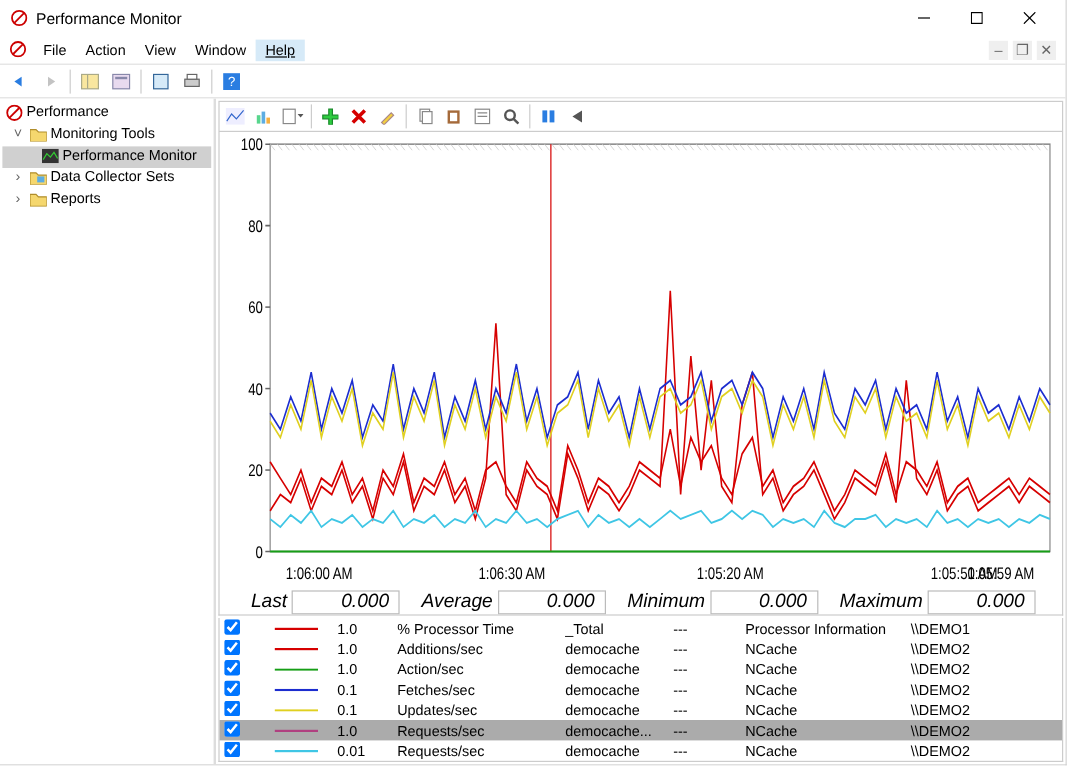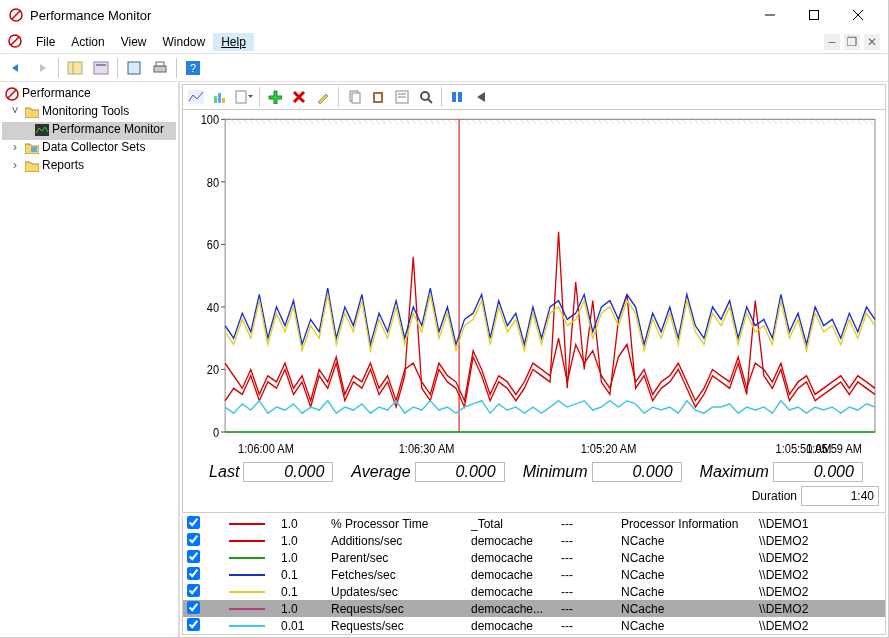--- a/index.html
+++ b/index.html
@@ -420,24 +420,20 @@
         <div class="stats">
           <span class="lab">Last</span>
           <span class="field">0.000</span>
           <span class="lab">Average</span>
           <span class="field">0.000</span>
           <span class="lab">Minimum</span>
           <span class="field">0.000</span>
           <span class="lab">Maximum</span>
           <span class="field" style="margin-right:0">0.000</span>
         </div>
-        <div class="stats2">
-          <span>Duration</span>
-          <span class="field">1:40</span>
-        </div>
       </div>
 
       <div class="grid">
         <div id="grid-body">
             <div class="grid-row">
               <div class="c-show"><input type="checkbox" class="chk" checked="" style=""></div>
               <div class="c-color">
                 <div class="color-swatch" style="background:#d60000"></div>
               </div>
               <div class="c-scale">1.0</div>
@@ -458,21 +454,21 @@
               <div class="c-parent">---</div>
               <div class="c-object">NCache</div>
               <div class="c-computer">\\DEMO2</div>
             </div>
             <div class="grid-row">
               <div class="c-show"><input type="checkbox" class="chk" checked="" style=""></div>
               <div class="c-color">
                 <div class="color-swatch" style="background:#169e16"></div>
               </div>
               <div class="c-scale">1.0</div>
-              <div class="c-counter">Parent/sec</div>
+              <div class="c-counter">Action/sec</div>
               <div class="c-instance">democache</div>
               <div class="c-parent">---</div>
               <div class="c-object">NCache</div>
               <div class="c-computer">\\DEMO2</div>
             </div>
             <div class="grid-row">
               <div class="c-show"><input type="checkbox" class="chk" checked="" style=""></div>
               <div class="c-color">
                 <div class="color-swatch" style="background:#1c2dcf"></div>
               </div>

